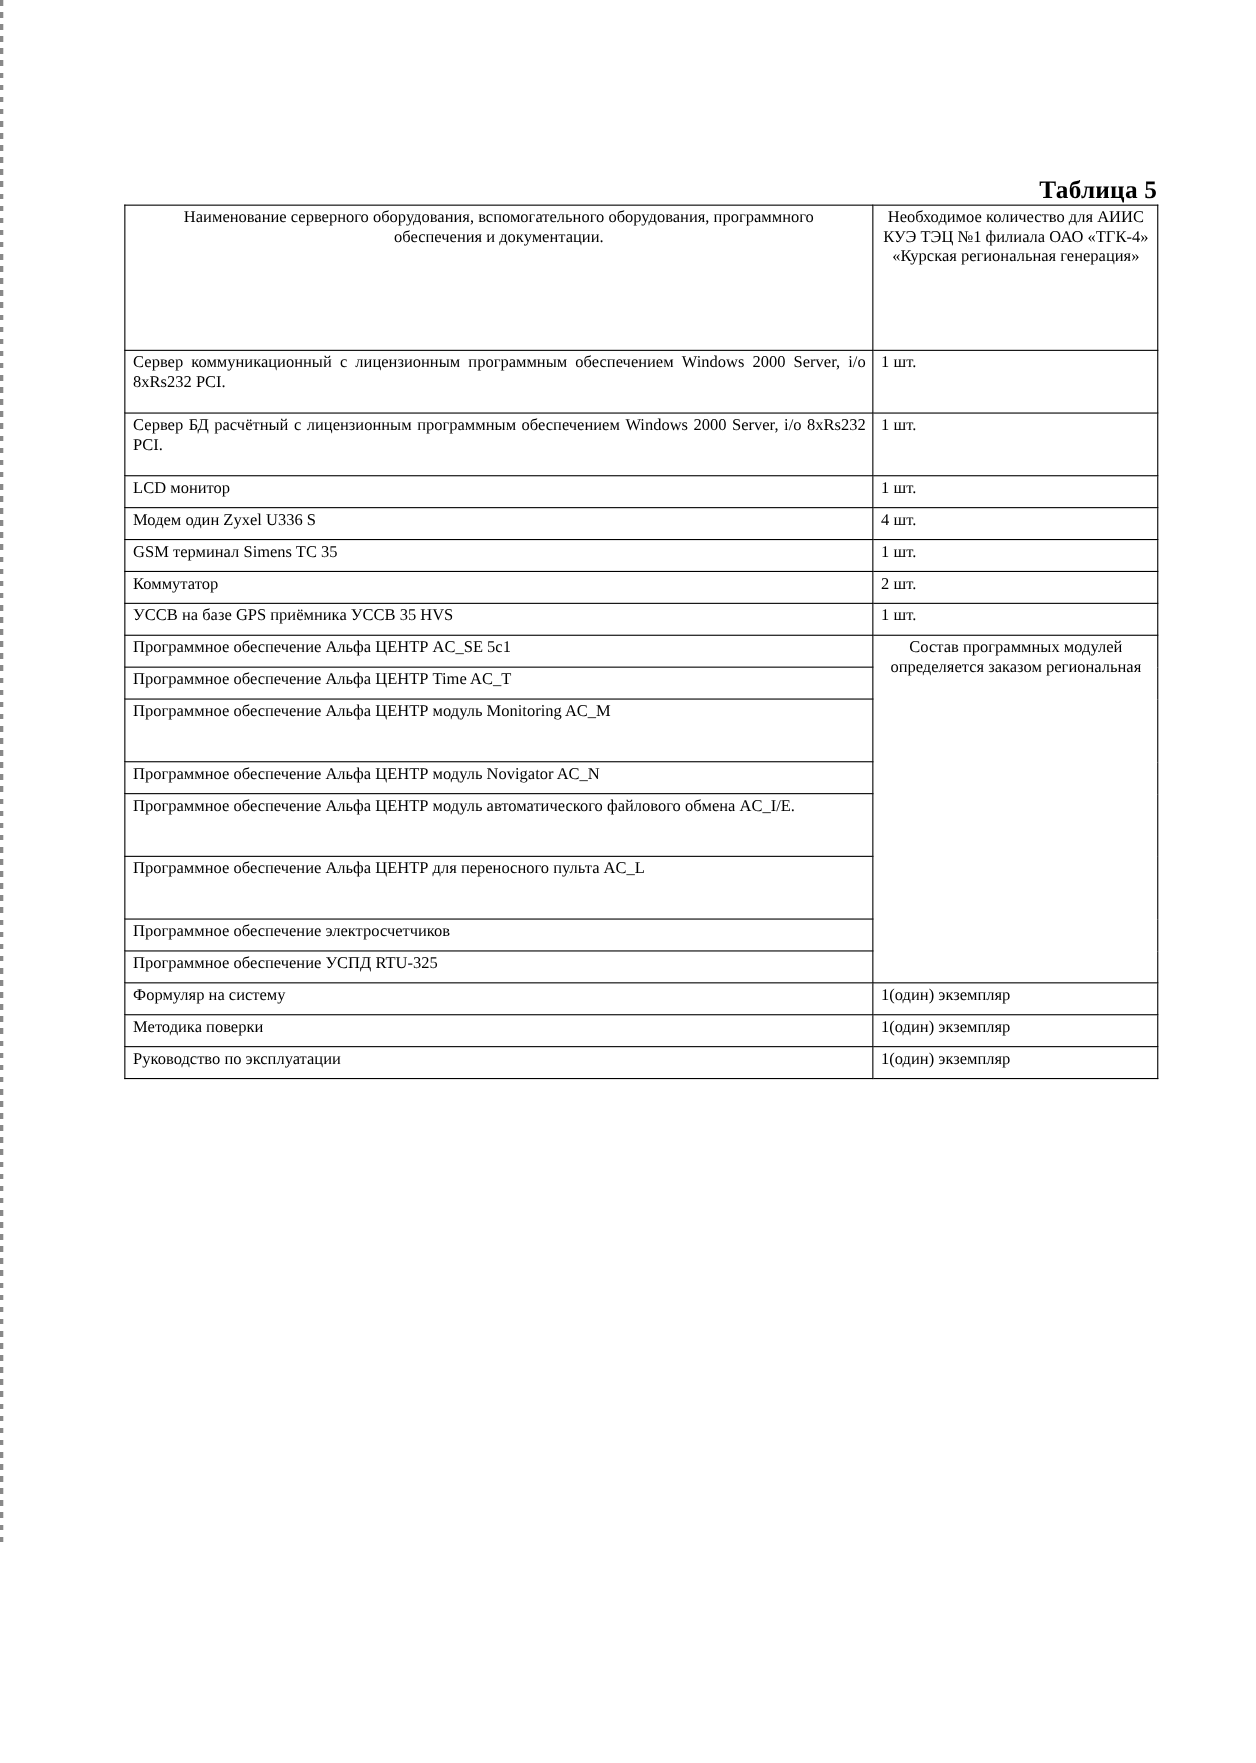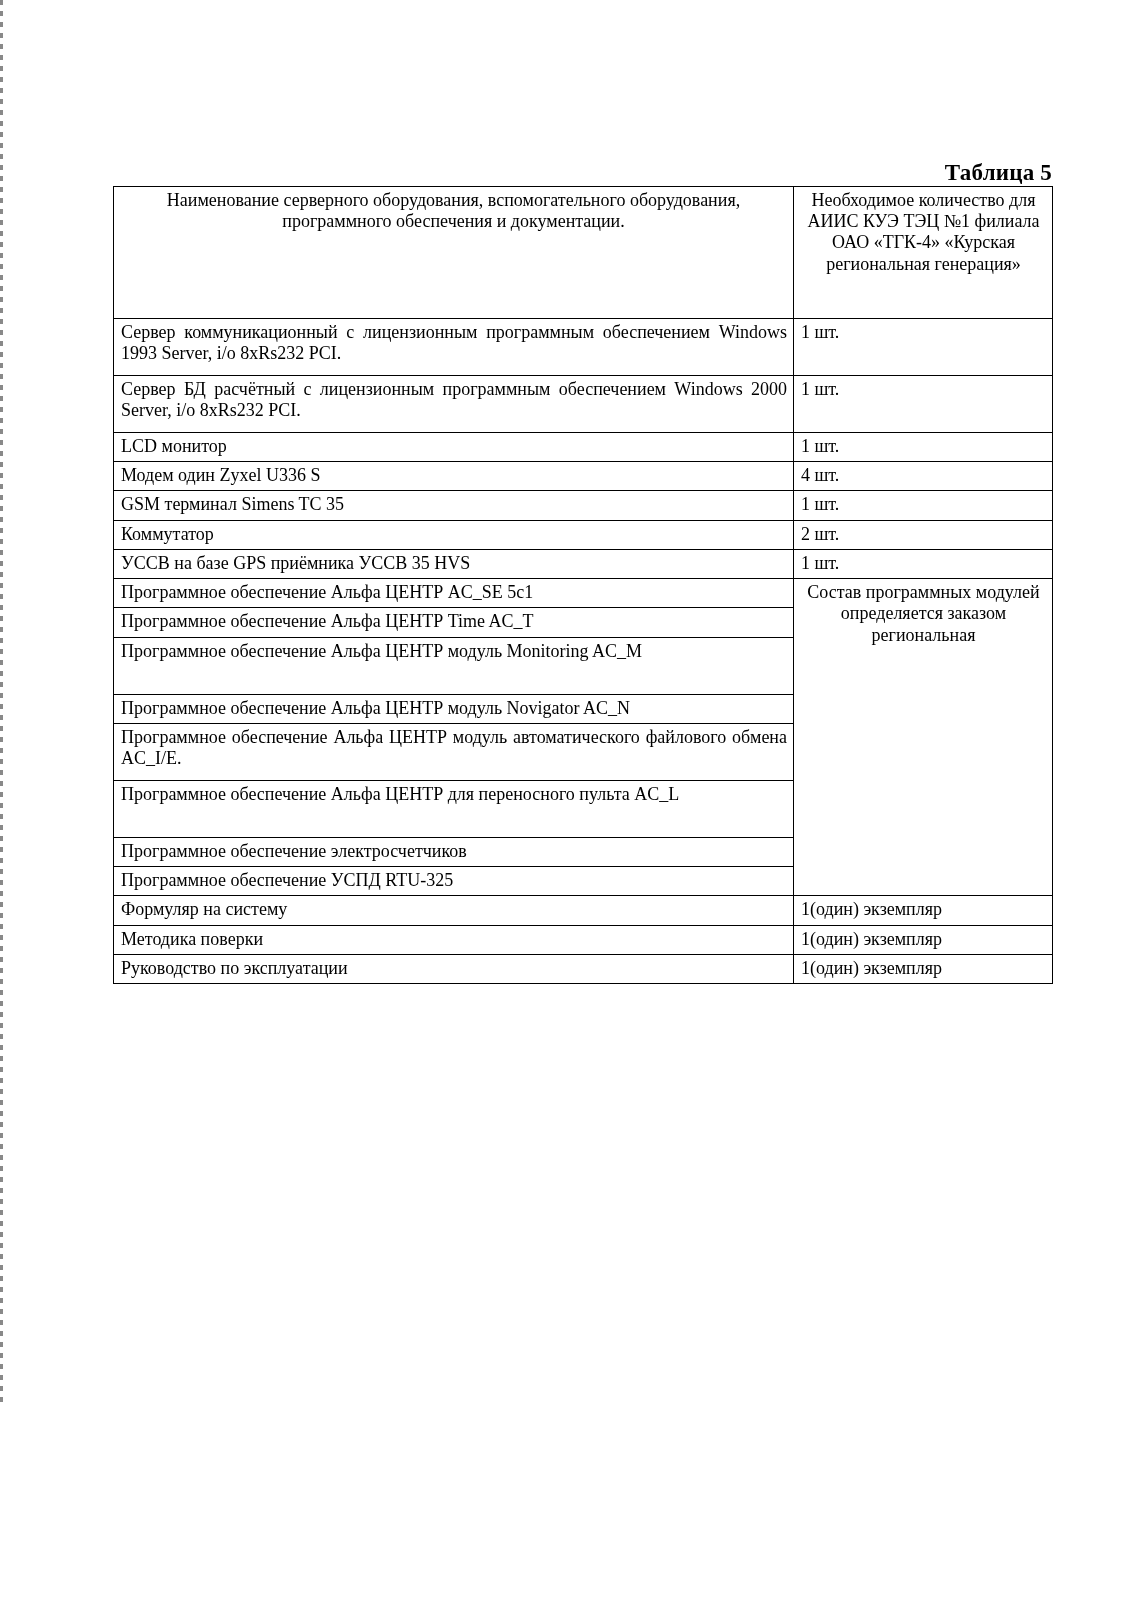--- a/index.html
+++ b/index.html
@@ -49,21 +49,21 @@
     position: absolute;
     left: 113px;
     top: 186px;
     width: 939px;
     border-collapse: collapse;
     table-layout: fixed;
   }
   table.spec td {
     border: 1.5px solid #000000;
     vertical-align: top;
-    font-size: 18px;
+    font-size: 15px;
     line-height: 1.18;
     padding: 3px 6px 4px 7px;
   }
   col.c-name { width: 680px; }
   col.c-qty  { width: 259px; }
 
   td.head {
     text-align: center;
     vertical-align: middle;
     padding: 6px 10px;
@@ -116,21 +116,21 @@
       <col class="c-name">
       <col class="c-qty">
     </colgroup>
     <tbody>
       <tr>
         <td class="head name" style="height:124px;">Наименование серверного оборудования, вспомогательного оборудования, программного обеспечения и документации.</td>
         <td class="head">Необходимое количество для  АИИС КУЭ ТЭЦ №1 филиала ОАО «ТГК-4» «Курская региональная генерация»</td>
       </tr>
 
       <tr>
-        <td class="name-cell" style="height:49px;">Сервер коммуникационный с лицензионным программным обеспечением Windows 1993 Server, i/o 8xRs232 PCI.</td>
+        <td class="name-cell" style="height:49px;">Сервер коммуникационный с лицензионным программным обеспечением Windows 2000 Server, i/o 8xRs232 PCI.</td>
         <td class="qty-cell">1 шт.</td>
       </tr>
 
       <tr>
         <td class="name-cell" style="height:49px;">Сервер БД расчётный с лицензионным программным обеспечением Windows 2000 Server, i/o 8xRs232 PCI.</td>
         <td class="qty-cell">1 шт.</td>
       </tr>
 
       <tr>
         <td class="name-cell plain" style="height:21px;text-align:right;">LCD монитор</td>

